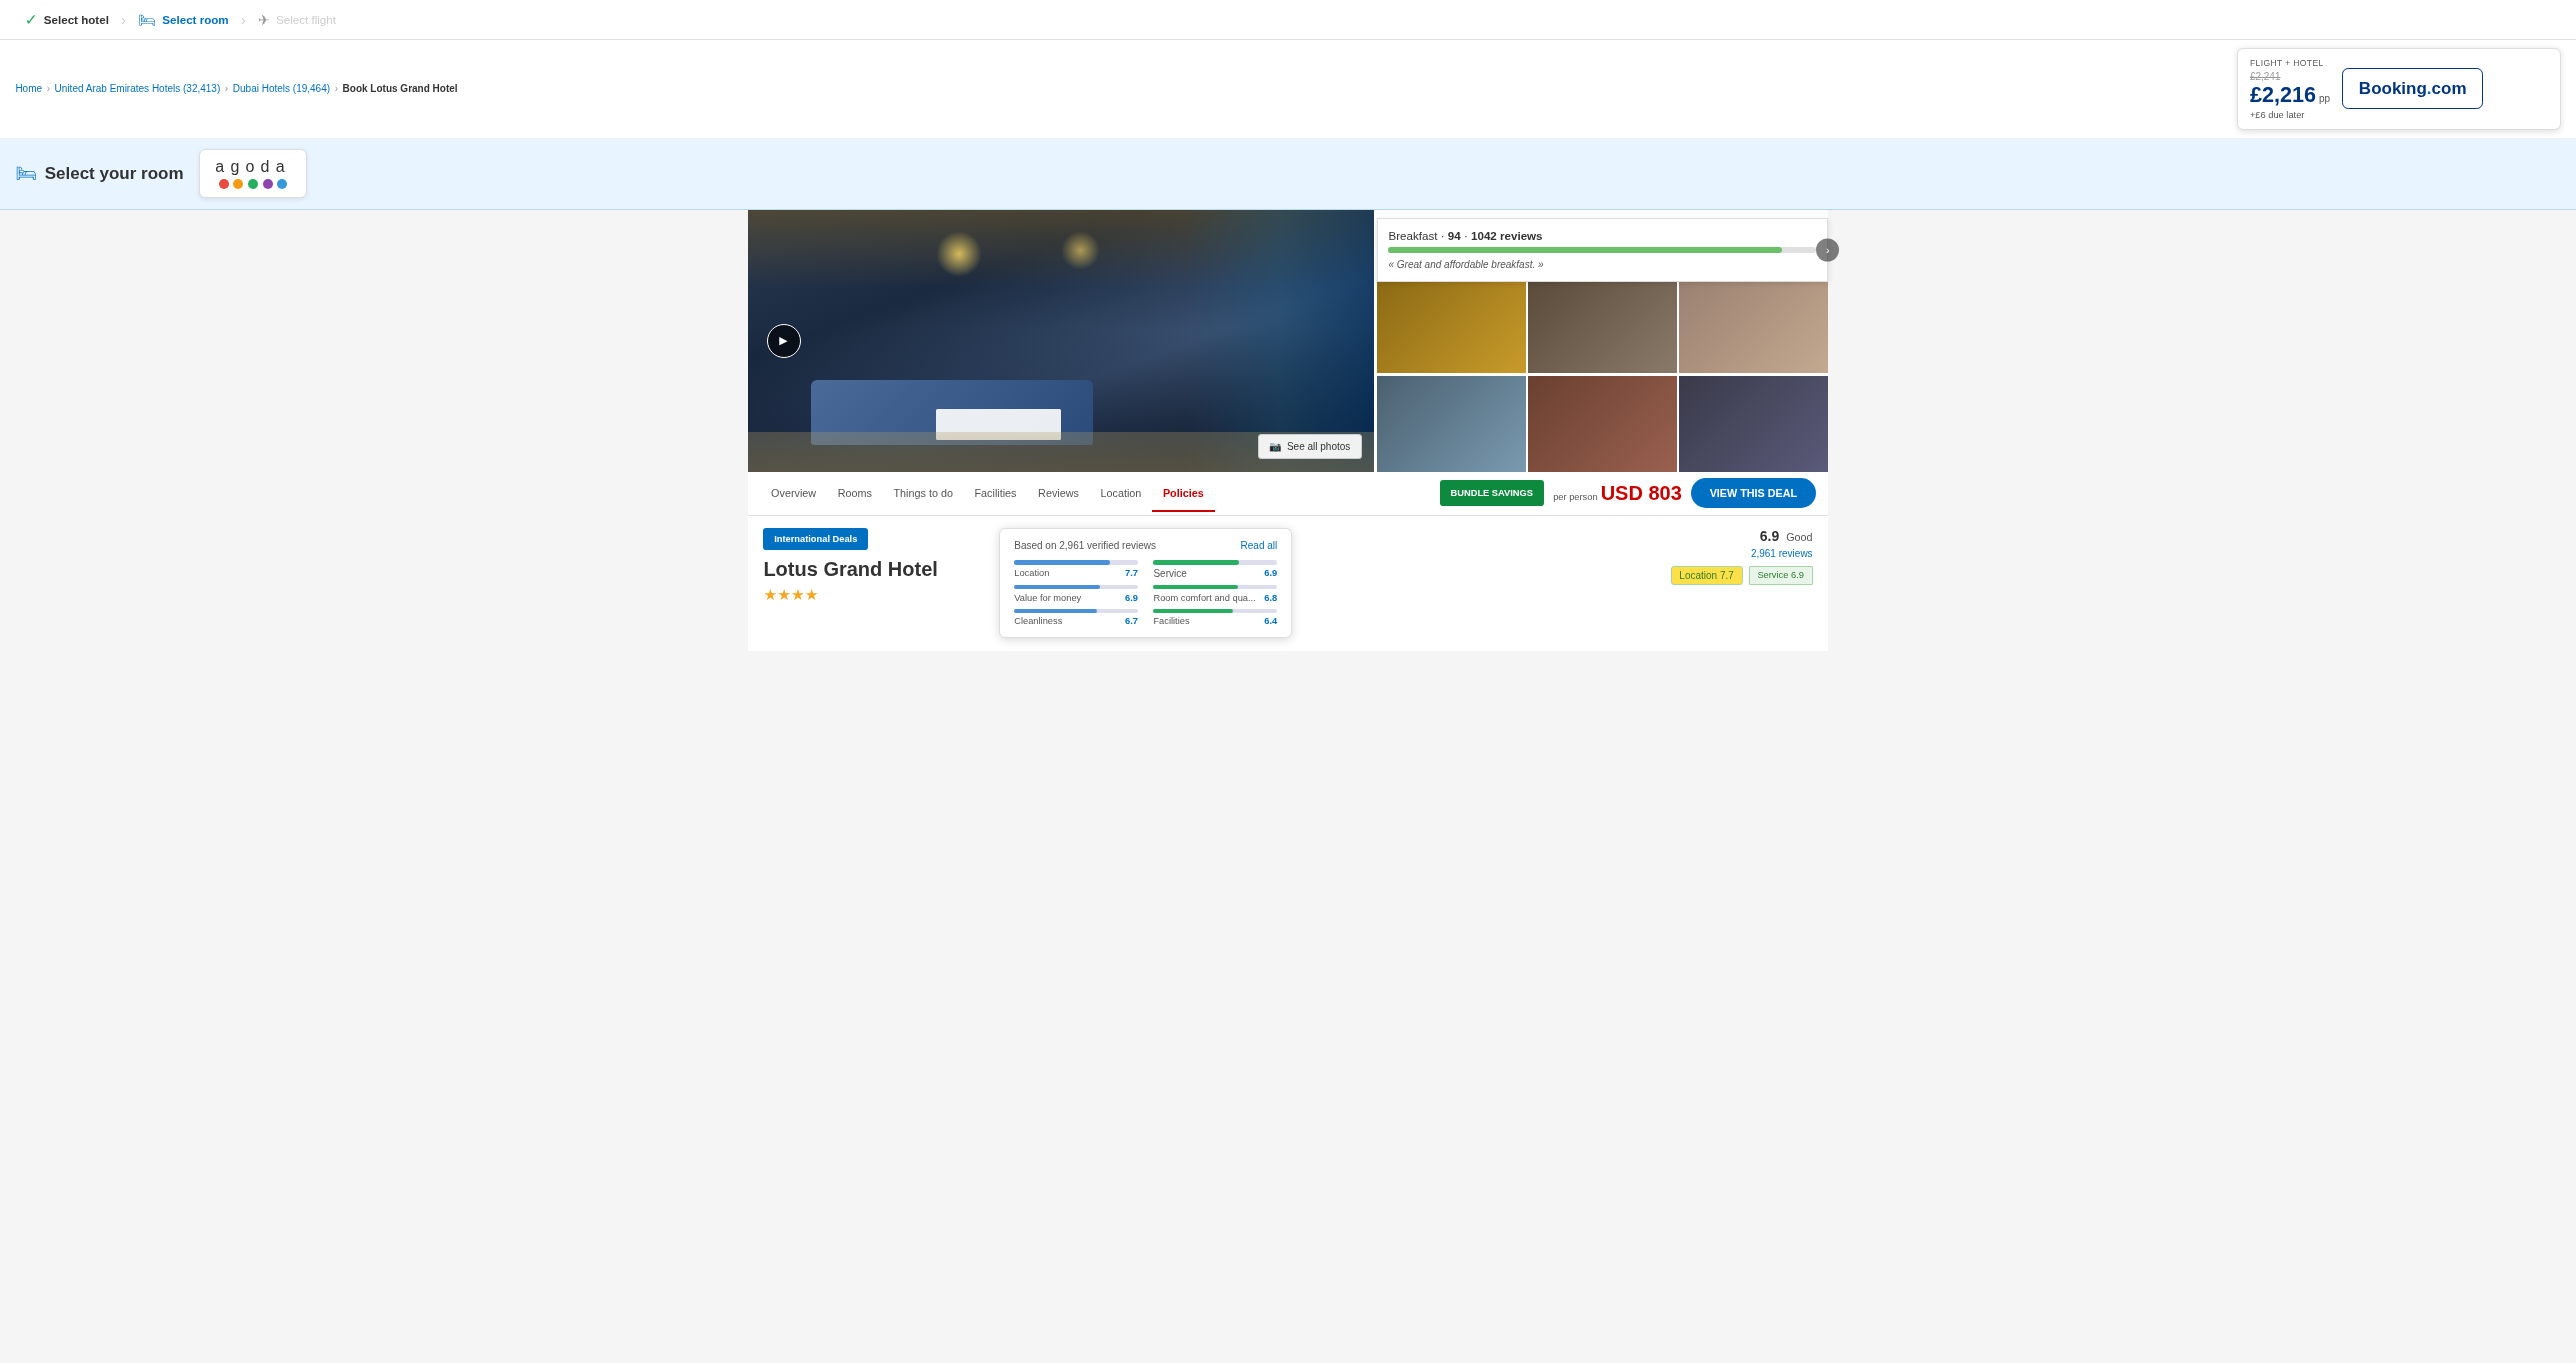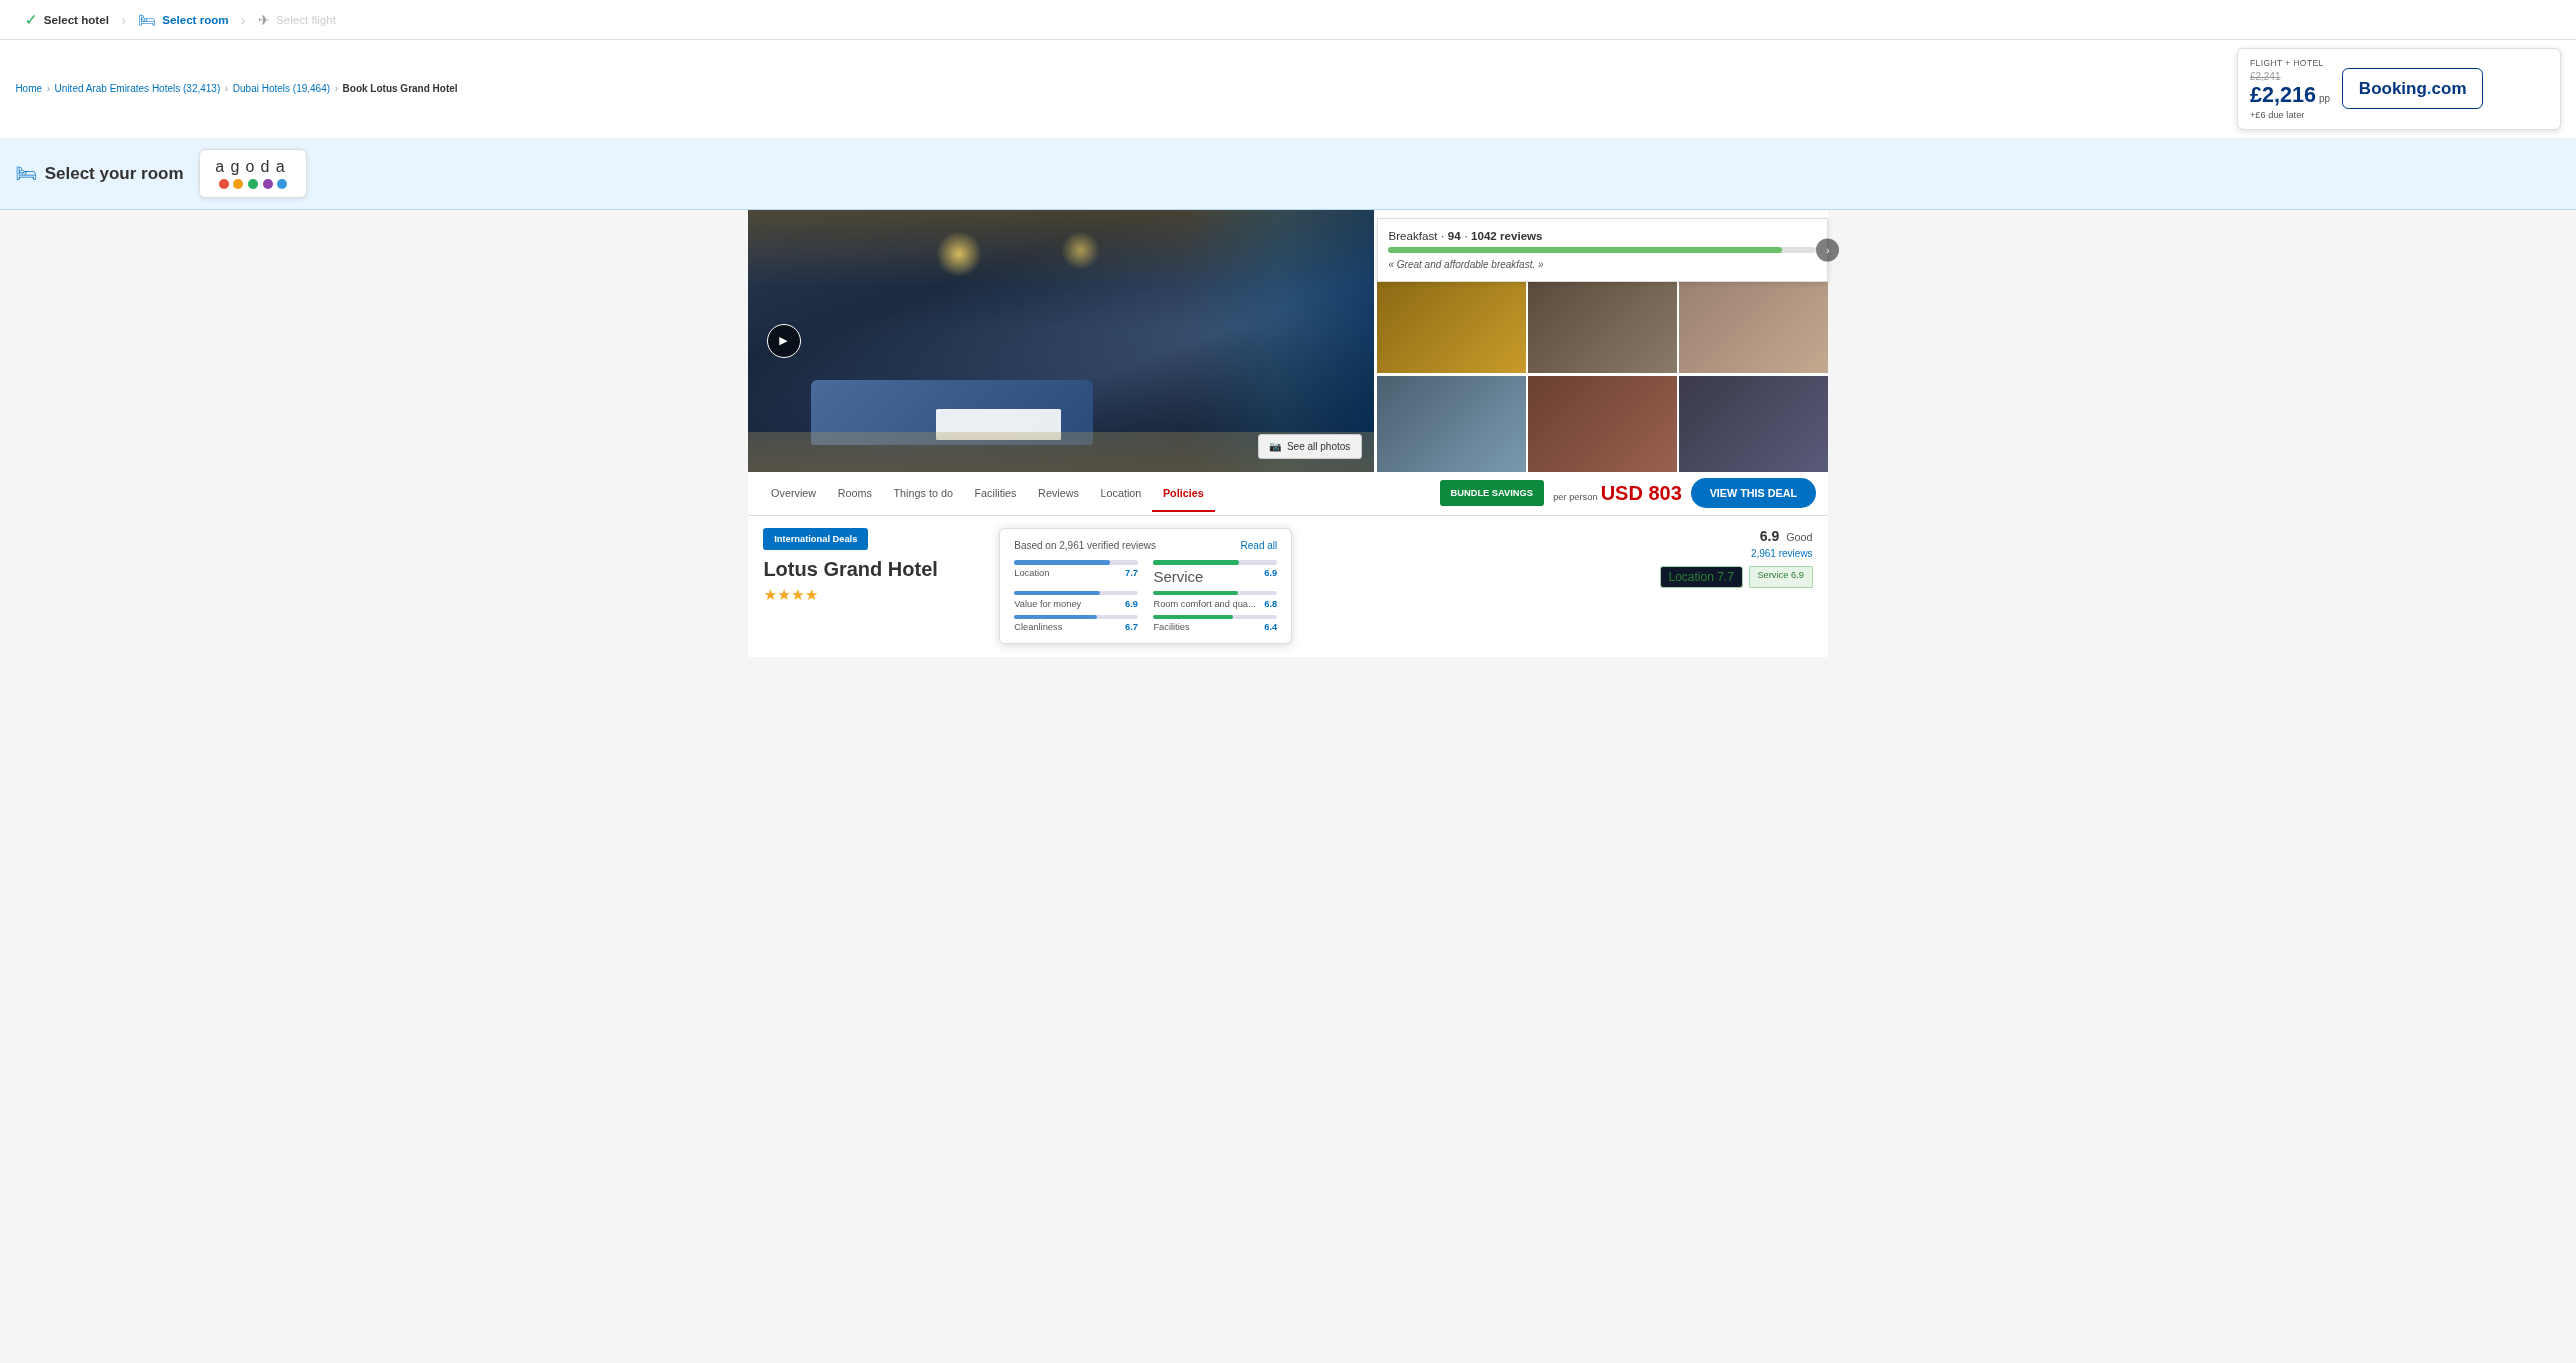--- a/index.html
+++ b/index.html
@@ -169,21 +169,21 @@
           <div style="display:flex;justify-content:space-between;">
               <span style="font-size:9.3px;color:#555;">Location</span>
               <span style="font-size:9.3px;color:#0071c2;font-weight:bold;">7.7</span>
             </div>
         </div>
         <div>
           <div style="background:#dde;border-radius:2.3px;height:4.6px;margin-bottom:3.1px;">
             <div style="background:#27ae60;height:4.6px;border-radius:2.3px;width:69%;"></div>
           </div>
           <div style="display:flex;justify-content:space-between;">
-              <span style="font-size:15px;color:#555;">Service</span>
+              <span style="font-size:10px;color:#555;">Service</span>
               <span style="font-size:9.3px;color:#0071c2;font-weight:bold;">6.9</span>
             </div>
         </div>
         <div>
           <div style="background:#dde;border-radius:2.3px;height:4.6px;margin-bottom:3.1px;">
             <div style="background:#4a90d9;height:4.6px;border-radius:2.3px;width:69%;"></div>
           </div>
           <div style="display:flex;justify-content:space-between;">
               <span style="font-size:9.3px;color:#555;">Value for money</span>
               <span style="font-size:9.3px;color:#0071c2;font-weight:bold;">6.9</span>
@@ -221,21 +221,21 @@
 
     <div style="margin-left:auto;text-align:right;min-width:154px;">
       <div style="margin-bottom:4.6px;">
         <span style="font-size:14px;font-weight:bold;color:#333;">
           <span>6.9</span>
           <span style="font-size:10.8px;font-weight:normal;color:#555;margin-left:3.1px;">Good</span>
         </span>
       </div>
       <a style="color:#0071c2;font-size:10px;cursor:pointer;text-decoration:none;display:block;margin-bottom:6.2px;">2,961 reviews</a>
       <div style="display:flex;gap:6.2px;justify-content:flex-end;">
-        <div style="background:#0f172a;color:#2e7d32;padding:3.1px 7.7px;border-radius:3.1px;font-size:12px;border:0.8px solid #a5d6a7;">Location 7.7</div>
+        <div style="background:#fde047;color:#2e7d32;padding:3.1px 7.7px;border-radius:3.1px;font-size:10px;border:0.8px solid #a5d6a7;">Location 7.7</div>
         <div style="background:#e8f4e8;color:#2e7d32;padding:3.1px 7.7px;border-radius:1px;font-size:9.3px;border:0.8px solid #a5d6a7;">Service 6.9</div>
       </div>
     </div>
 
   </div>
 
 </div>
 
 
 </body></html>

